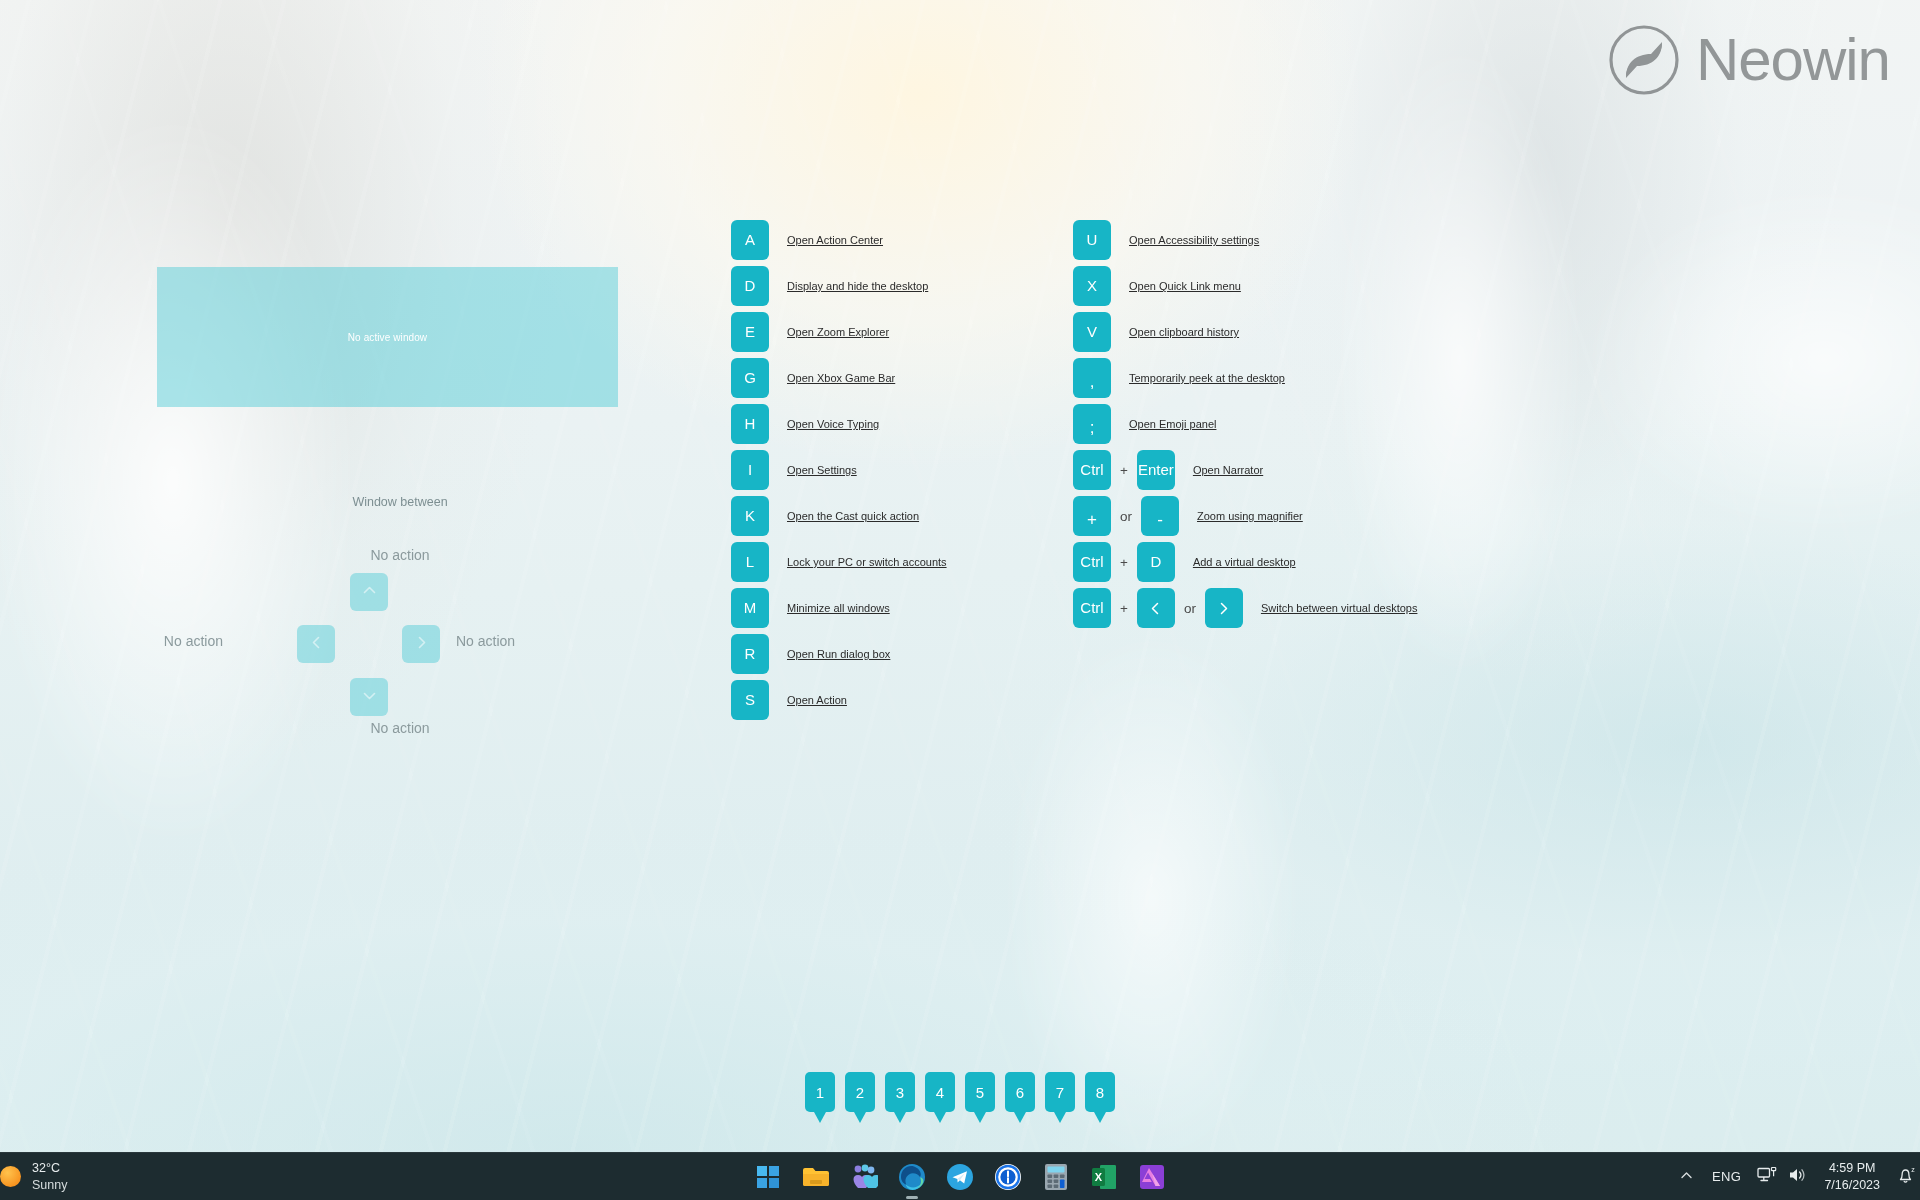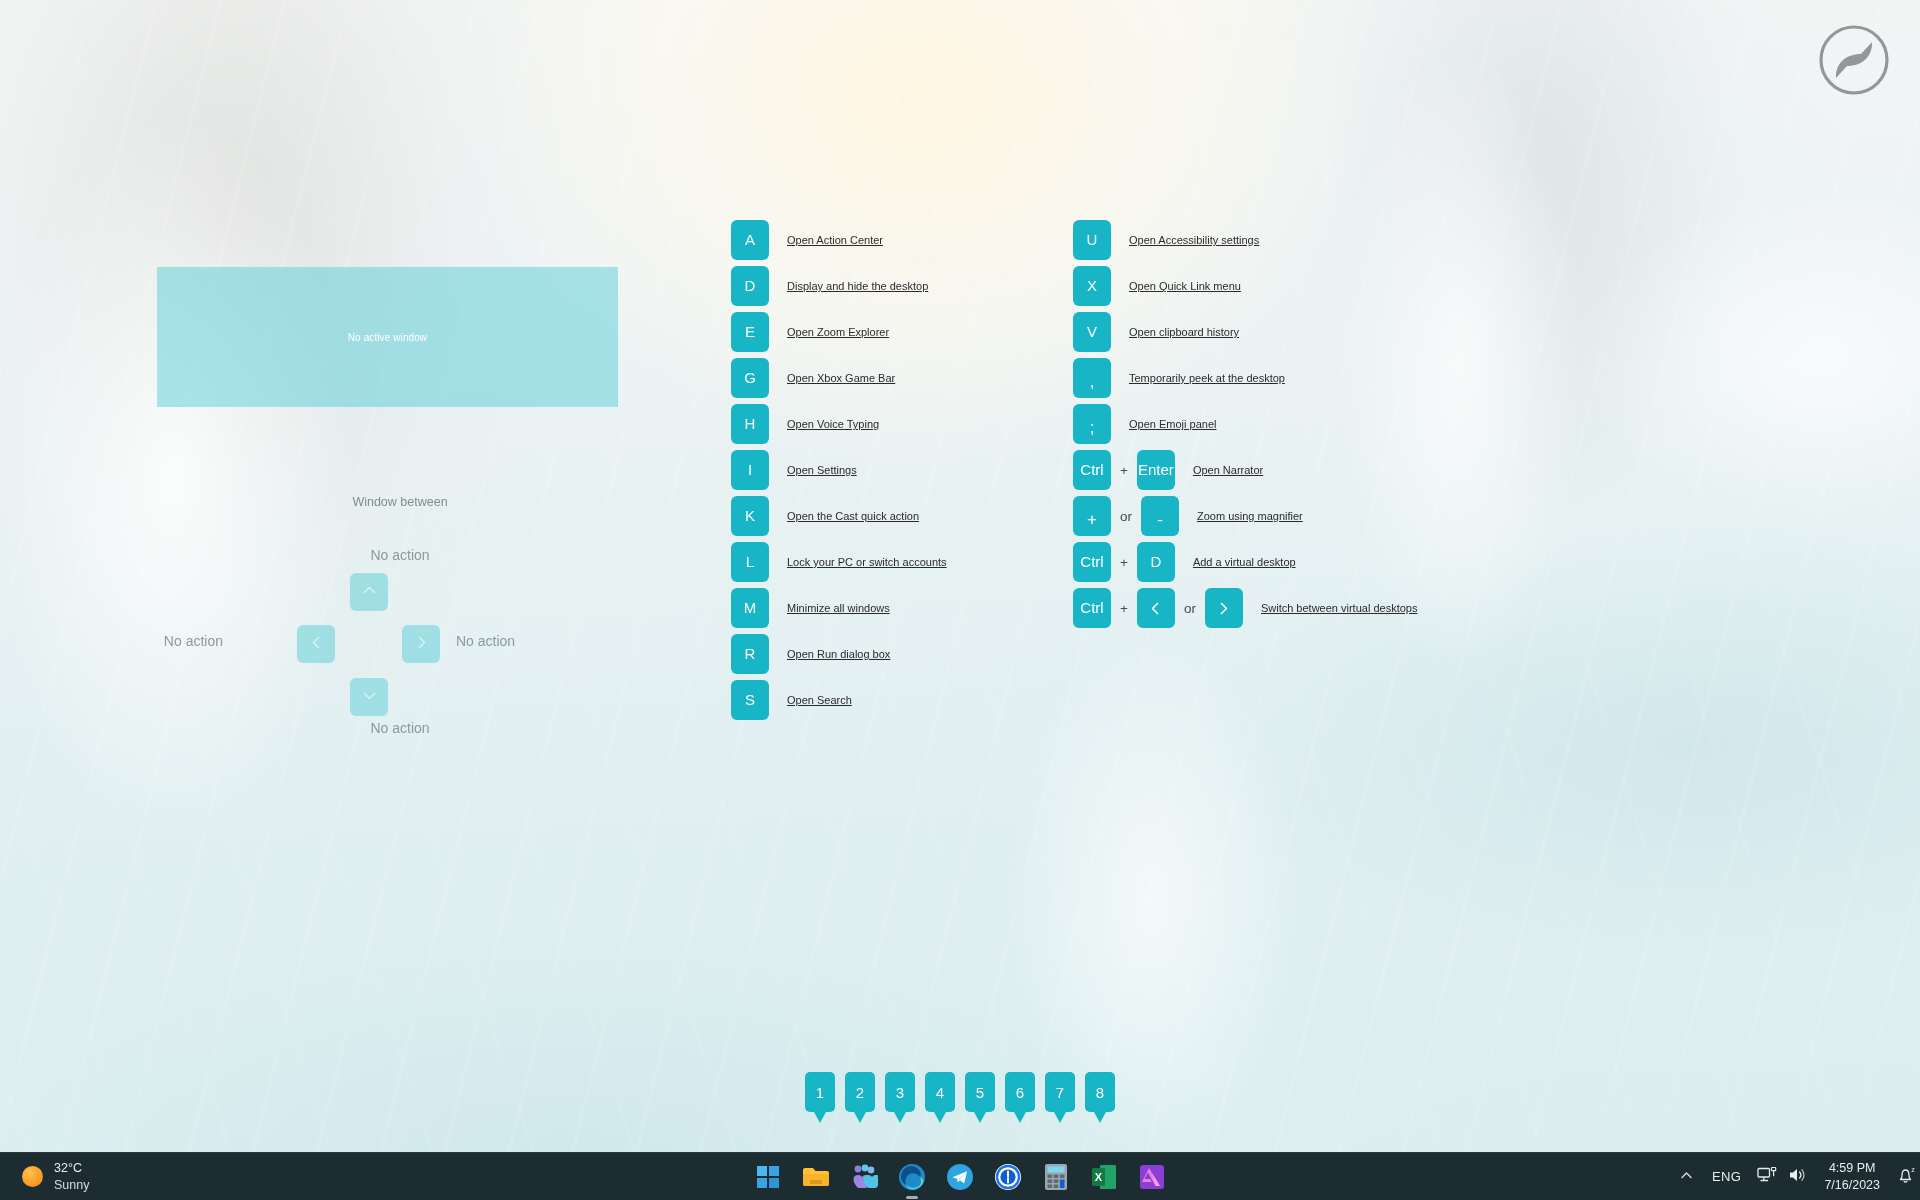--- a/index.html
+++ b/index.html
@@ -139,21 +139,21 @@
 
   
   #taskbar{
     position:absolute; left:0; right:0; bottom:0; height:48px;
     background:#1d2c30;
     display:flex; align-items:center;
     border-top:1px solid rgba(255,255,255,0.06);
   }
   #weather{
     display:flex; align-items:center; gap:11px;
-    padding-left:22px; color:#e7eced; flex:0 0 auto;
+    color:#e7eced; flex:0 0 auto;
   }
   #weather .sun{
     width:21px; height:21px; border-radius:50%;
     background:radial-gradient(circle at 36% 32%, #ffc34d 0%, #f79420 72%, #ef8413 100%);
   }
   #weather .txt{ font-size:12.5px; line-height:1.35; }
   #weather .txt div:last-child{ color:#d5dcdd; }
 
   #tb-center{
     position:absolute; left:0; right:0; display:flex;
@@ -186,20 +186,21 @@
 <div id="foam"></div>
 
 <div id="logo">
   <span class="mark">
     <svg viewBox="0 0 72 72" width="72" height="72">
       <circle cx="36" cy="36" r="33" fill="none" stroke="#5b5f61" stroke-width="3.2"></circle>
       <path d="M18 54 C18 40 28 31 43 31 L54 19 C54 33 44 42 29 42 Z" fill="#5b5f61" transform="rotate(180 36 36)"></path>
       <path d="M18 54 C18 40 28 31 43 31 L54 19 C54 33 44 42 29 42 Z" fill="#5b5f61"></path>
     </svg>
   </span>
+  <span class="word">Neowin</span>
 </div>
 
 <div id="active-window">
   <span class="label">No active window</span>
 </div>
 
 <div id="win-controls">
   <div class="title">Window between</div>
 
   <div class="ctrl-lbl" id="cl-up">No action</div>
@@ -297,21 +298,21 @@
     <div class="sc-row">
       <div class="sc-keys">
         <div class="key">R</div>
       </div>
       <div class="sc-desc">Open Run dialog box</div>
     </div>
     <div class="sc-row">
       <div class="sc-keys">
         <div class="key">S</div>
       </div>
-      <div class="sc-desc">Open Search</div>
+      <div class="sc-desc">Open Action</div>
     </div>
   </div>
 <div class="sc-col" id="col-right">
     <div class="sc-row">
       <div class="sc-keys">
         <div class="key">U</div>
       </div>
       <div class="sc-desc">Open Accessibility settings</div>
     </div>
     <div class="sc-row">

